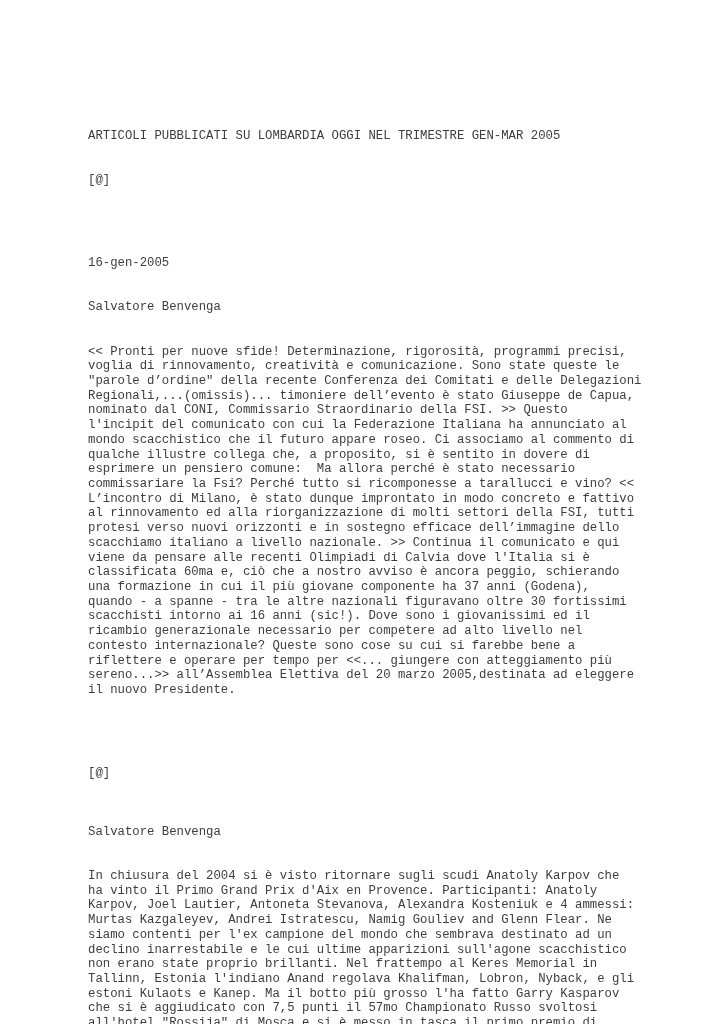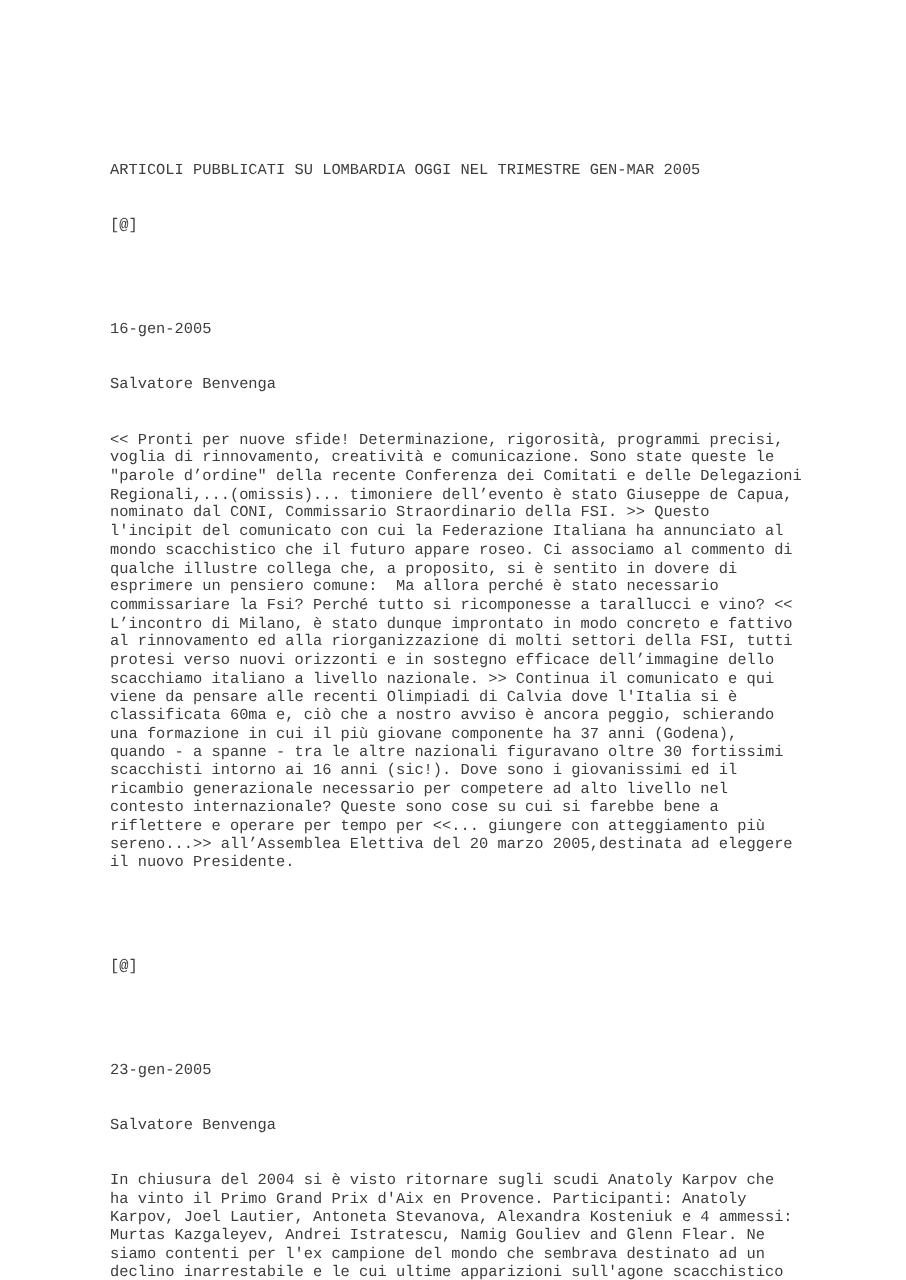--- a/index.html
+++ b/index.html
@@ -65,21 +65,20 @@
 quando - a spanne - tra le altre nazionali figuravano oltre 30 fortissimi
 scacchisti intorno ai 16 anni (sic!). Dove sono i giovanissimi ed il
 ricambio generazionale necessario per competere ad alto livello nel
 contesto internazionale? Queste sono cose su cui si farebbe bene a
 riflettere e operare per tempo per &lt;&lt;... giungere con atteggiamento più
 sereno...&gt;&gt; all’Assemblea Elettiva del 20 marzo 2005,destinata ad eleggere
 il nuovo Presidente.</div>
 
     <div class="ln gap">[@]</div>
 
-    <div class="ln gap">23-gen-2005</div>
     <div class="ln">Salvatore Benvenga</div>
     <div class="ln">In chiusura del 2004 si è visto ritornare sugli scudi Anatoly Karpov che
 ha vinto il Primo Grand Prix d'Aix en Provence. Participanti: Anatoly
 Karpov, Joel Lautier, Antoneta Stevanova, Alexandra Kosteniuk e 4 ammessi:
 Murtas Kazgaleyev, Andrei Istratescu, Namig Gouliev and Glenn Flear. Ne
 siamo contenti per l'ex campione del mondo che sembrava destinato ad un
 declino inarrestabile e le cui ultime apparizioni sull'agone scacchistico
 non erano state proprio brillanti. Nel frattempo al Keres Memorial in
 Tallinn, Estonia l'indiano Anand regolava Khalifman, Lobron, Nyback, e gli
 estoni Kulaots e Kanep. Ma il botto più grosso l'ha fatto Garry Kasparov

